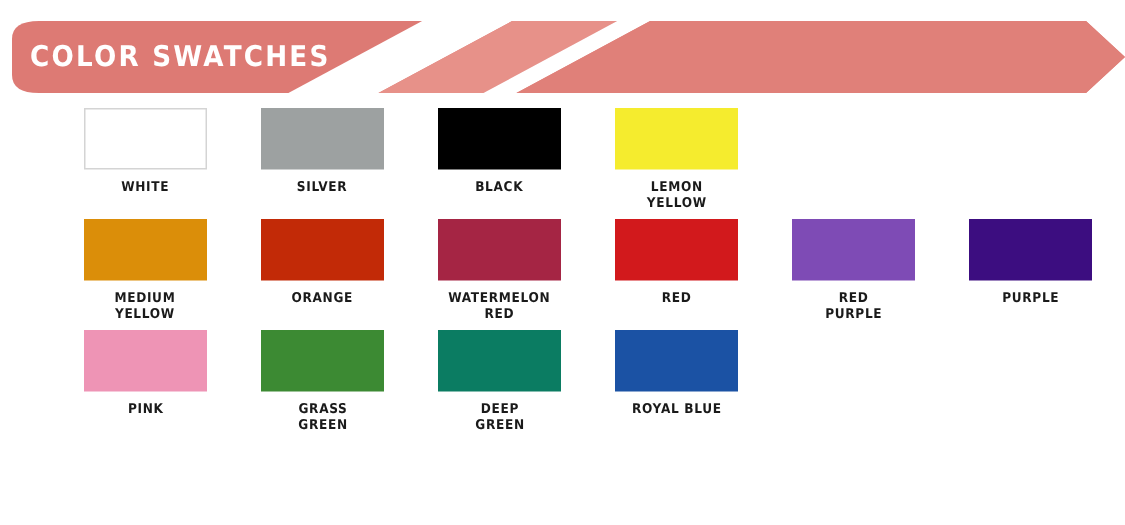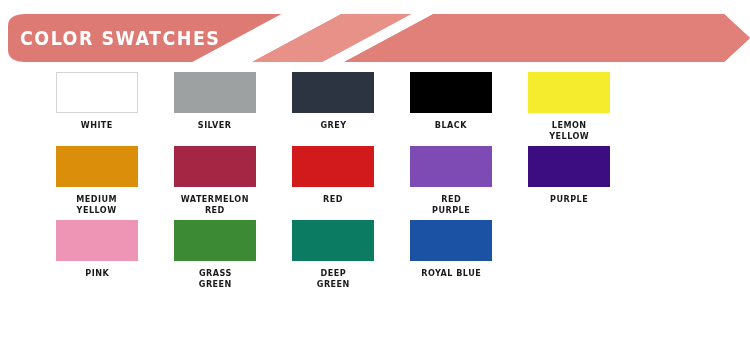--- a/index.html
+++ b/index.html
@@ -110,39 +110,39 @@
   <div class="swatch-row">
     <div class="swatch-cell">
       <div class="swatch-chip" style="background:#FFFFFF;border:1px solid #d4d4d4;"></div>
       <div class="swatch-label">WHITE</div>
     </div>
     <div class="swatch-cell">
       <div class="swatch-chip" style="background:#9DA1A1;"></div>
       <div class="swatch-label">SILVER</div>
     </div>
     <div class="swatch-cell">
-      <div class="swatch-chip" style="background:#2B3440;"></div>
-      <div class="swatch-label">GREY</div>
-    </div>
-    <div class="swatch-cell">
       <div class="swatch-chip" style="background:#000000;"></div>
       <div class="swatch-label">BLACK</div>
     </div>
     <div class="swatch-cell">
       <div class="swatch-chip" style="background:#F5EC2E;"></div>
       <div class="swatch-label">LEMON
 YELLOW</div>
     </div>
   </div>
 
   <div class="swatch-row">
     <div class="swatch-cell">
       <div class="swatch-chip" style="background:#DB8E09;"></div>
       <div class="swatch-label">MEDIUM
 YELLOW</div>
+    </div>
+    <div class="swatch-cell">
+      <div class="swatch-chip" style="background:#C22A07;"></div>
+      <div class="swatch-label">ORANGE</div>
     </div>
     <div class="swatch-cell">
       <div class="swatch-chip" style="background:#A52544;"></div>
       <div class="swatch-label">WATERMELON
 RED</div>
     </div>
     <div class="swatch-cell">
       <div class="swatch-chip" style="background:#D2191C;"></div>
       <div class="swatch-label">RED</div>
     </div>

